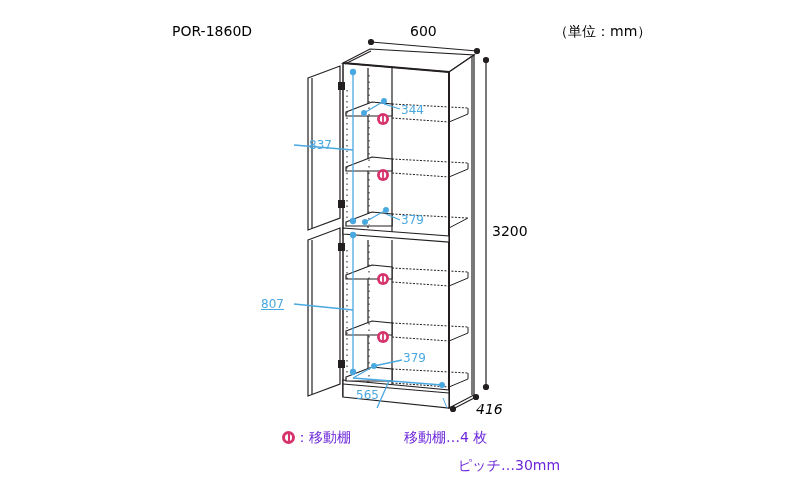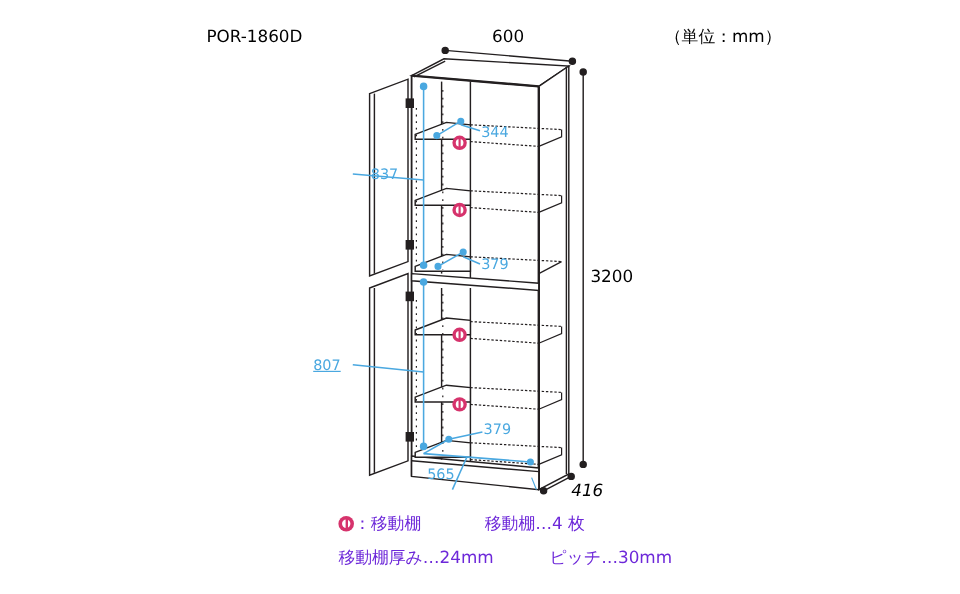--- a/index.html
+++ b/index.html
@@ -161,15 +161,14 @@
   <span class="lbl blue" style="left:261px; top:298px;text-decoration:underline;">807</span>
   <span class="lbl blue" style="left:401px; top:104px;">344</span>
   <span class="lbl blue" style="left:401px; top:214px;">379</span>
   <span class="lbl blue" style="left:403px; top:352px;">379</span>
   <span class="lbl blue" style="left:356px; top:389px;">565</span>
 
   <div class="lbl legend" style="left:282px; top:430px;">
     <span class="pink-dot"></span><span>：移動棚</span>
   </div>
   <span class="lbl legend" style="left:404px; top:430px;">移動棚…4 枚</span>
-  <span class="lbl legend" style="left:282px; top:458px;">移動棚厚み…24mm</span>
   <span class="lbl legend" style="left:458px; top:458px;">ピッチ…30mm</span>
 </div>
 
 </body></html>

